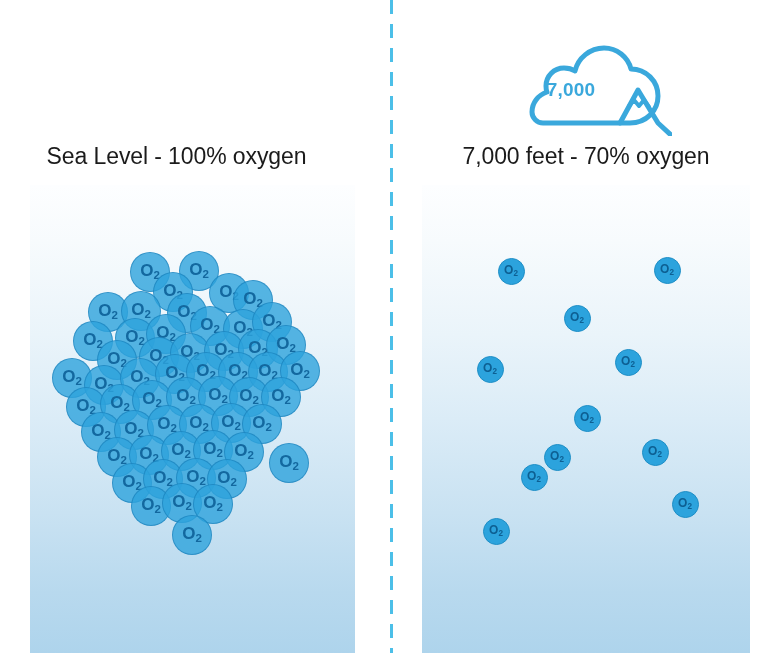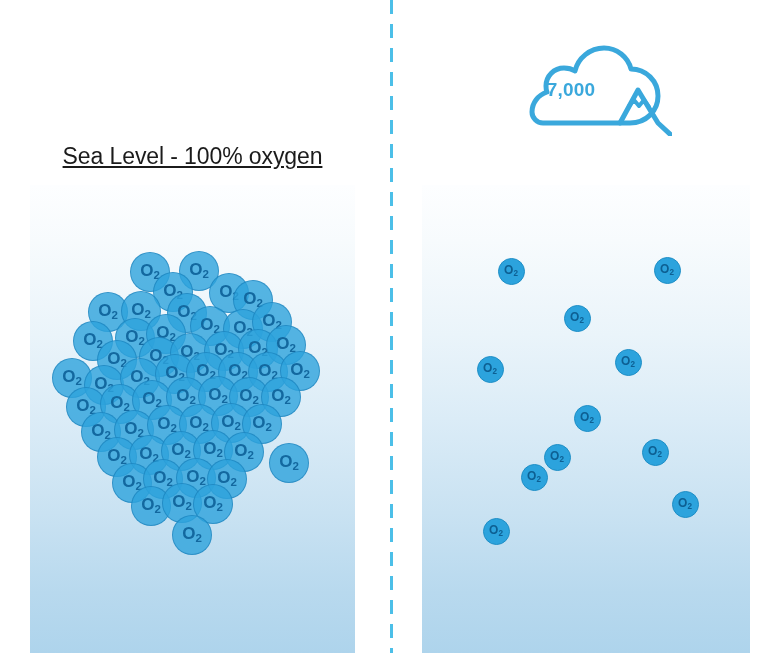--- a/index.html
+++ b/index.html
@@ -48,21 +48,21 @@
   .panel-title{
     position:absolute;
     top:143px;
     font-size:23px;
     color:#1b1b1b;
     font-weight:400;
     text-align:center;
     white-space:nowrap;
     letter-spacing:-0.1px;
   }
-  #title-left{ left:30px; width:325px;text-decoration:underline; }
+  #title-left{ left:14px; width:325px; }
   #title-right{ left:422px; width:328px; }
 
   
   #cloud-badge{
     position:absolute;
     left:512px; top:44px;
     width:160px; height:92px;
   }
   #cloud-badge svg{display:block;}
   #cloud-altitude-label{
@@ -134,20 +134,21 @@
                C26 51 20 59 20 68 C20 74 25 79 31 79 Z" stroke="#3aa8dc" stroke-width="5" stroke-linejoin="round" stroke-linecap="round" fill="none"></path>
 
       <path d="M108 79 L126 46 L146 79 L160 92" stroke="#3aa8dc" stroke-width="5" stroke-linejoin="round" stroke-linecap="round" fill="none"></path>
 
       <path d="M117 62 L122 56 L127 62 L132 56 L137 63" stroke="#3aa8dc" stroke-width="4" stroke-linejoin="round" stroke-linecap="round" fill="none"></path>
     </svg>
   </div>
   <div id="cloud-altitude-label">7,000</div>
 
   <div class="panel-title" id="title-left">Sea Level - 100% oxygen</div>
+  <div class="panel-title" id="title-right">7,000 feet - 70% oxygen</div>
 
   <div id="mols-left">
       <div class="mol dense" style="left: 130px; top: 252px;">
         <span class="lbl">O<sub>2</sub></span>
       </div>
       <div class="mol dense" style="left: 179px; top: 251px;">
         <span class="lbl">O<sub>2</sub></span>
       </div>
       <div class="mol dense" style="left: 153px; top: 272px;">
         <span class="lbl">O<sub>2</sub></span>

